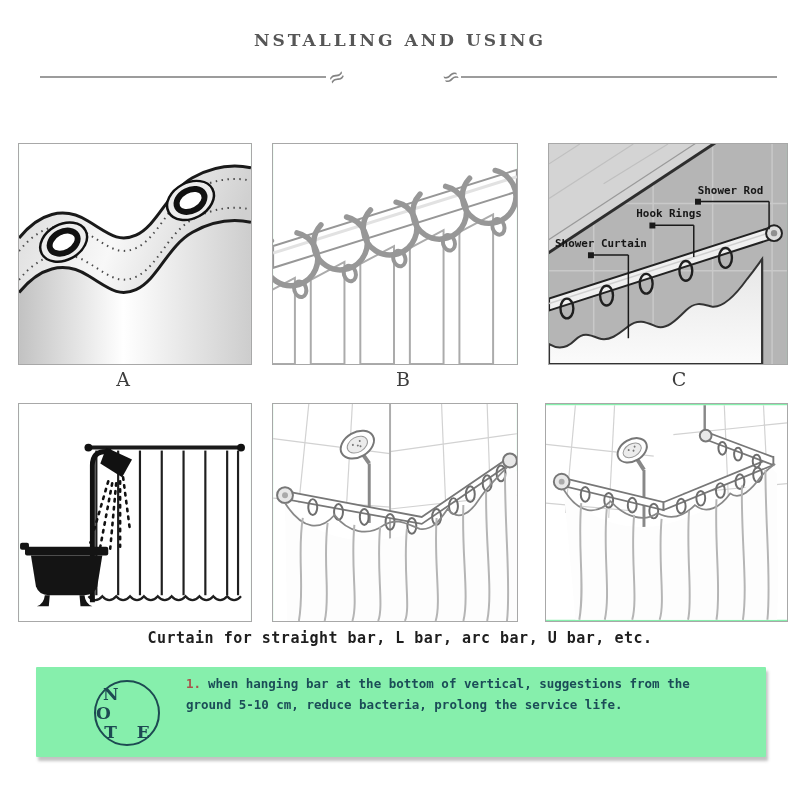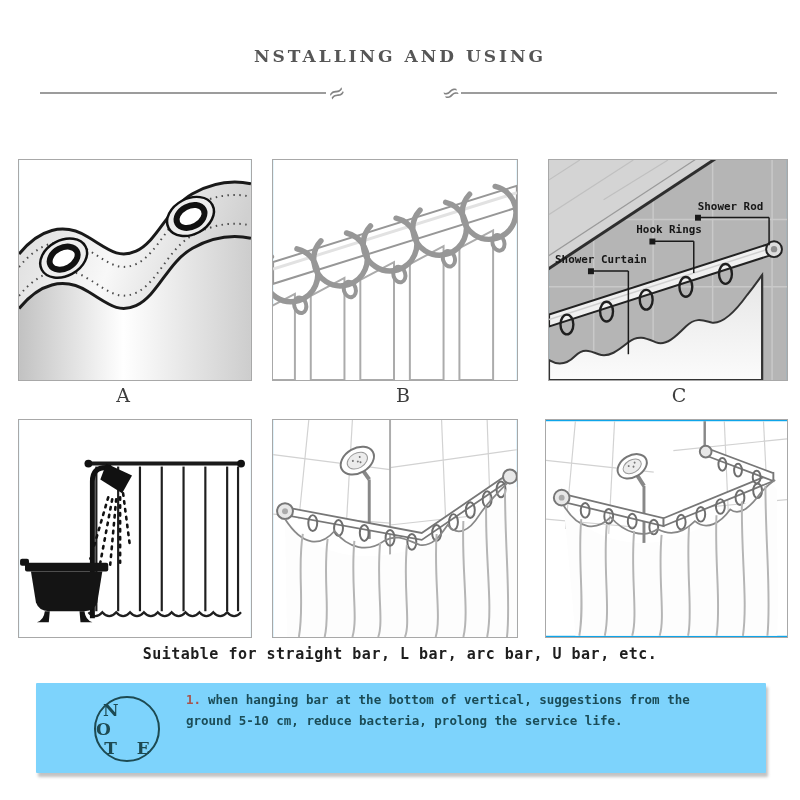--- a/index.html
+++ b/index.html
@@ -1,49 +1,49 @@
 <!DOCTYPE html>
 <html><head>
 <meta charset="utf-8">
 <style>
   html,body{margin:0;padding:0;background:#ffffff;}
   .sheet{position:relative;width:800px;height:768px;background:#fff;overflow:hidden;
-         font-family:"DejaVu Sans",sans-serif;margin-top:16px;}
+         font-family:"DejaVu Sans",sans-serif;}
   
   .title{position:absolute;top:30px;left:0;width:100%;text-align:center;
          font-family:"DejaVu Serif",serif;font-size:17px;font-weight:600;
          letter-spacing:3px;color:#565656;}
   .divider{position:absolute;top:66px;left:40px;width:737px;height:22px;
            display:flex;align-items:center;}
   .dline{height:0;border-top:2px solid #9c9c9c;}
   .dline.left{width:286px;}
   .dline.right{flex:1;}
   .flourish{font-size:21px;color:#848484;transform:rotate(-24deg);
             font-family:"DejaVu Sans",sans-serif;padding:0 2px;line-height:10px;}
   .flourish.mir{transform:rotate(-24deg) scaleX(-1);}
   .dgap{width:92px;}
   
-  .panel{position:absolute;border:1px solid #a8a8a8;background:#0ea5e9;box-sizing:border-box;}
+  .panel{position:absolute;border:1px solid #a8a8a8;background:#86efac;box-sizing:border-box;}
   .panel svg{display:block;width:100%;height:100%;}
   #pA{left:18px;top:143px;width:234px;height:222px;}
   #pB{left:272px;top:143px;width:246px;height:222px;}
   #pC{left:548px;top:143px;width:240px;height:222px;}
   #pD{left:18px;top:403px;width:234px;height:219px;}
   #pE{left:272px;top:403px;width:246px;height:219px;}
   #pF{left:545px;top:403px;width:243px;height:219px;}
   .abc{position:absolute;top:368px;transform:translateX(-50%);
        font-family:"DejaVu Serif",serif;font-size:19px;color:#3d3d3d;}
   #labA{left:123px;} #labB{left:403px;} #labC{left:679px;}
   
   .caption{position:absolute;top:629px;left:0;width:100%;text-align:center;
            font-family:"DejaVu Sans Mono",monospace;font-size:15px;font-weight:700;
            color:#1e1e1e;letter-spacing:0.5px;}
   
   .note{position:absolute;left:36px;top:667px;width:730px;height:90px;
-        background:#7dd3fc;box-shadow:2px 4px 3px rgba(80,80,80,0.35);
+        background:#86efac;box-shadow:2px 4px 3px rgba(80,80,80,0.35);
         border-radius:1px;}
   .stamp{position:absolute;left:58px;top:13px;width:62px;height:62px;
          border:2px solid #1d4a52;border-radius:50%;
          display:flex;flex-direction:column;justify-content:center;align-items:center;
          color:#1d4a52;font-family:"DejaVu Serif",serif;font-size:17px;font-weight:700;}
   .stamp div{line-height:19px;letter-spacing:7px;text-indent:7px;}
   .note-text{position:absolute;left:150px;top:6px;width:545px;}
   .note-item{margin:0;font-family:"DejaVu Sans Mono",monospace;font-size:12.5px;
              font-weight:700;line-height:21px;color:#1b4c57;}
   .note-item .num{color:#a8544c;margin-right:7px;}
@@ -344,21 +344,21 @@
         <path d="M90,112 C86,155 94,198 88,219"></path>
           <path d="M118,116 C114,160 122,200 116,219"></path>
         <path d="M146,108 C143,155 150,198 145,219"></path>
           <path d="M174,96 C172,145 179,190 174,219"></path>
         <path d="M200,82 C199,135 206,185 201,219"></path>
           <path d="M224,66 C224,125 230,180 226,219"></path>
       </g>
     </svg>
   </div>
 
-  <div class="caption">Suitable for straight bar, L bar, arc bar, U bar, etc.</div>
+  <div class="caption">Curtain for straight bar, L bar, arc bar, U bar, etc.</div>
 
   <div class="note">
     <div class="stamp">
       <div>N O</div>
       <div>T E</div>
     </div>
     <div class="note-text">
       <p class="note-item"><span class="num">1.</span><span>when hanging bar at the bottom of vertical, suggestions from the ground 5-10 cm, reduce bacteria, prolong the service life.</span></p>
     </div>
   </div>

